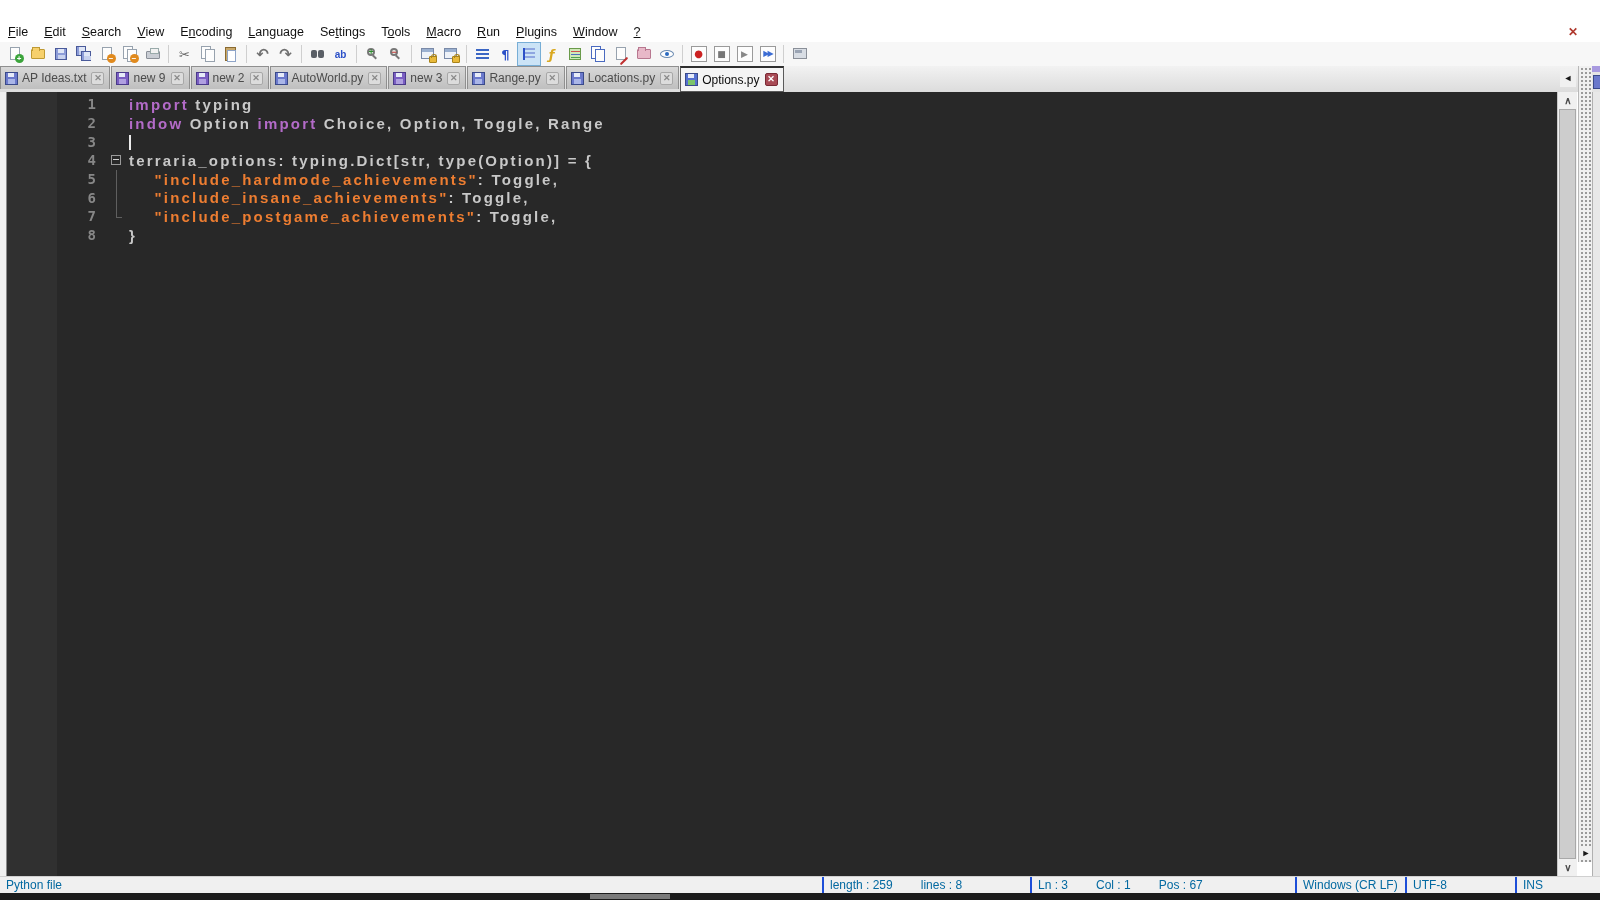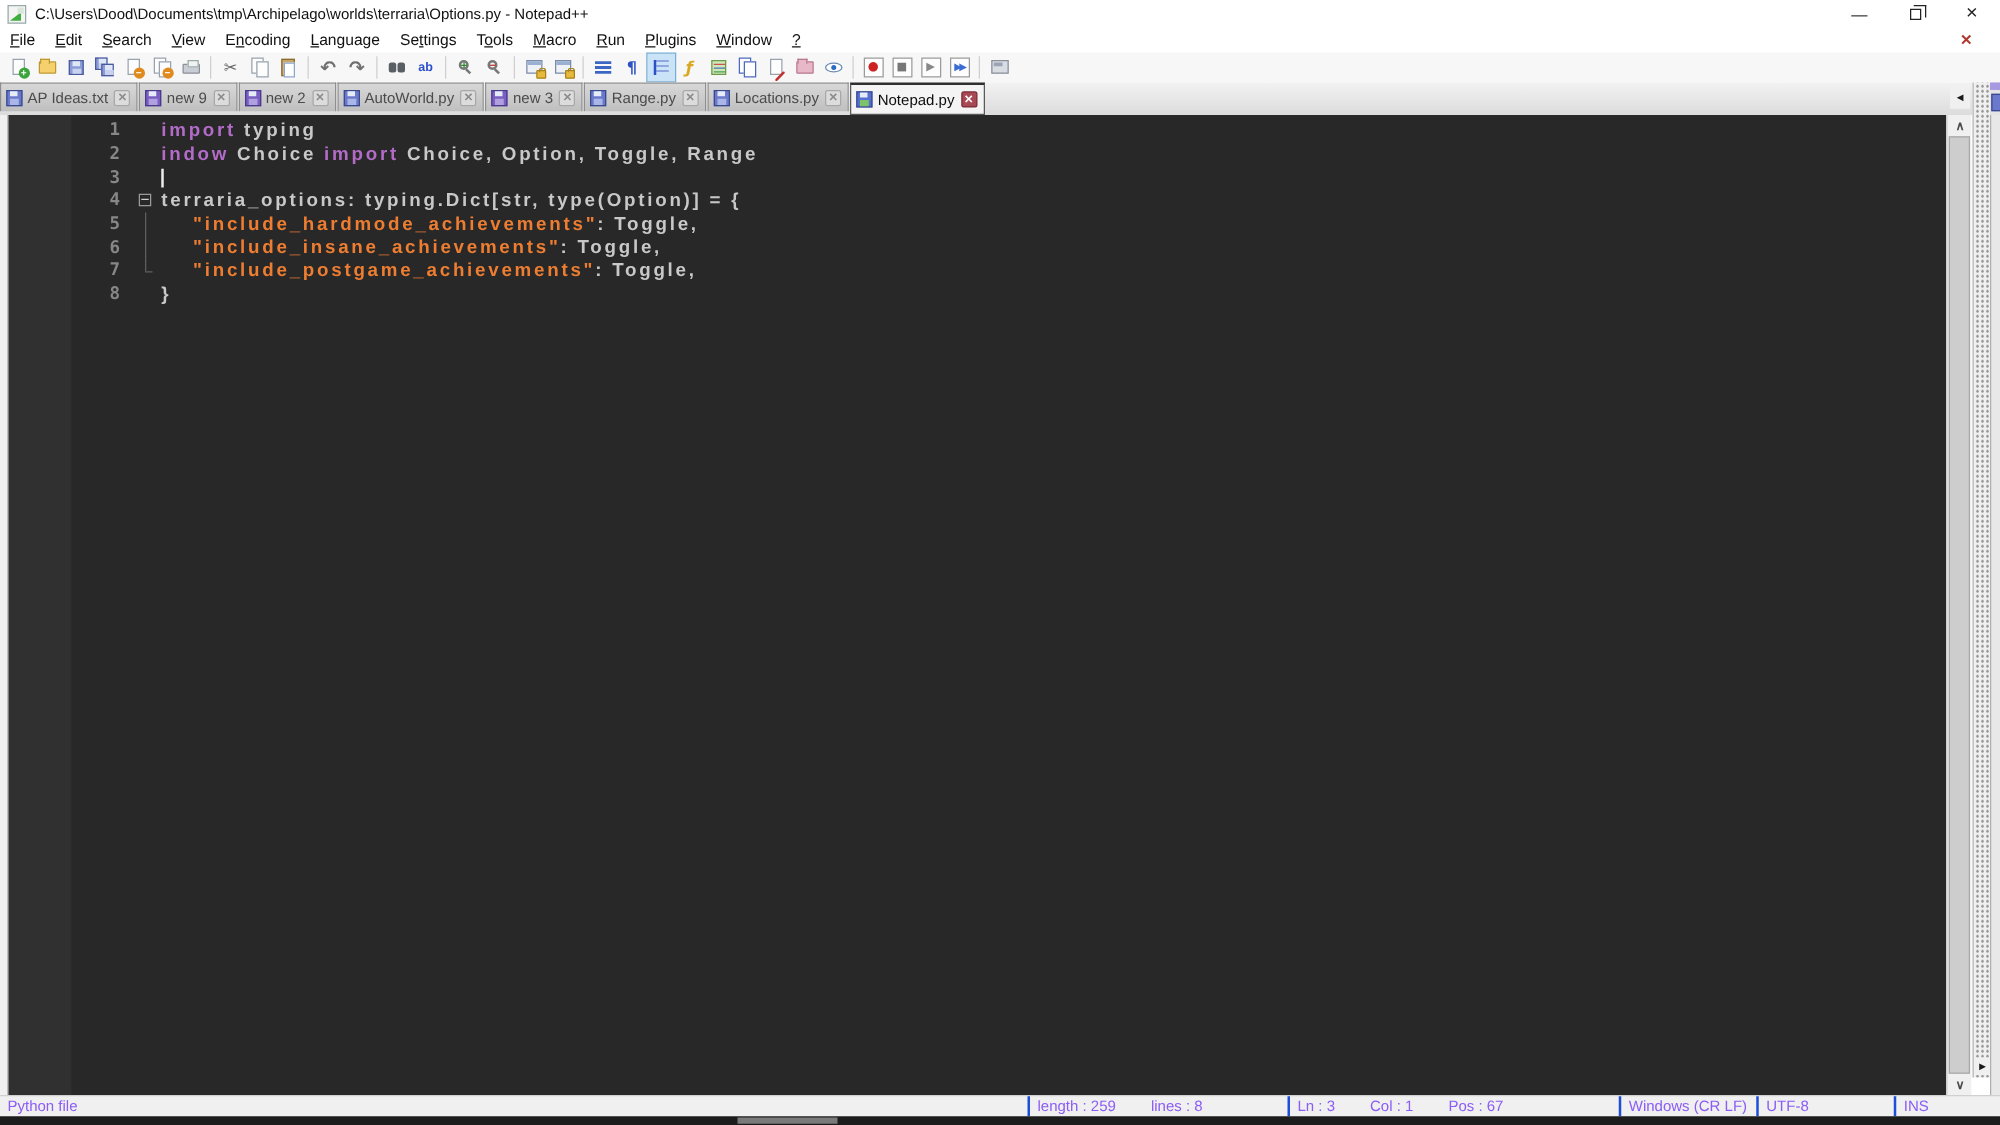--- a/index.html
+++ b/index.html
@@ -138,51 +138,36 @@
           align-items:center; justify-content:center; color:#1a1a1a; font-size:9px; background:#f0f0f0; }
   .grip-arrow { position:absolute; top:846px; left:1580px; width:12px; height:14px; color:#1a1a1a;
           font-size:9px; display:flex; align-items:center; justify-content:center; background:#f0f0f0; }
   .sliver { position:absolute; top:66px; left:1592px; width:8px; height:26px; background:#e4e4e4; }
   .sliver::before { content:""; position:absolute; left:0; top:0; right:0; height:6px; background:#a89ae0; }
   .sliver::after { content:""; position:absolute; left:1px; top:9px; width:7px; height:12px; background:#6b79cc; border:1px solid #3a4a8a; }
   .sliver-body { position:absolute; top:92px; left:1592px; width:8px; height:784px; background:#e8e8e8; border-left:1px solid #b0b0b0; }
 
   
   .statusbar { position:absolute; top:876px; left:0; right:0; height:17px; background:#f0f0f0;
-               border-top:1px solid #d0d0d0; display:flex; align-items:center; font-size:12px; color:#8b5cf6; }
+               border-top:1px solid #d0d0d0; display:flex; align-items:center; font-size:12px; color:#0369a1; }
   .ssec { height:100%; display:flex; align-items:center; padding-left:6px; border-left:2px solid #1d4ed8; }
   .ssec:first-child { border-left:none; }
   .ssec span { margin-right:28px; white-space:nowrap; }
   .s1 { width:822px; } .s2 { width:208px; } .s3 { width:265px; } .s4 { width:110px; } .s5 { width:110px; }
   .s6 { flex:1; }
 
   
   .bottomstrip { position:absolute; top:893px; left:0; right:0; height:7px; background:#1c1c1c; }
   .bottomstrip::after { content:""; position:absolute; left:590px; top:1px; width:80px; height:5px; background:#7a7a7a; }
 </style>
 </head>
 <body>
 
 <div class="window">
 
-  <div class="titlebar">
-    <span class="appicon"></span>
-    <span class="wtitle">C:\Users\Dood\Documents\tmp\Archipelago\worlds\terraria\Options.py - Notepad++</span>
-    <div class="wcontrols">
-      <div class="wbtn">
-          <span>—</span>
-        </div>
-      <div class="wbtn">
-          <span class="restore-glyph"></span>
-        </div>
-      <div class="wbtn" style="font-size:16px;">
-          <span>×</span>
-        </div>
-    </div>
-  </div>
 
   <div class="menubar">
     <div style="display:flex;">
         <div class="mitem"><u>F</u>ile</div>
         <div class="mitem"><u>E</u>dit</div>
         <div class="mitem"><u>S</u>earch</div>
         <div class="mitem"><u>V</u>iew</div>
         <div class="mitem">E<u>n</u>coding</div>
         <div class="mitem"><u>L</u>anguage</div>
         <div class="mitem">Se<u>t</u>tings</div>
@@ -417,42 +402,42 @@
         <span>Range.py</span>
         <span class="tclose">✕</span>
       </div>
       <div class="tab">
         <span class="tfloppy"></span>
         <span>Locations.py</span>
         <span class="tclose">✕</span>
       </div>
       <div class="tab active">
         <span class="tfloppy"></span>
-        <span>Notepad.py</span>
+        <span>Options.py</span>
         <span class="tclose">✕</span>
       </div>
     </div>
   <div class="tabscroll-left">
       <span>◄</span>
     </div>
 
   <div class="main">
     <div class="edge-l"></div>
     <div class="margin"></div>
     <div class="codearea">
       <div class="codepane">
           <div class="cl">
             <span class="ln">1</span>
             <span class="foldcol"></span>
             <span class="codetxt"><span class="seg-k">import</span><span class="seg-d"> typing</span></span>
           </div>
           <div class="cl">
             <span class="ln">2</span>
             <span class="foldcol"></span>
-            <span class="codetxt"><span class="seg-k">indow</span><span class="seg-d"> Choice </span><span class="seg-k">import</span><span class="seg-d"> Choice, Option, Toggle, Range</span></span>
+            <span class="codetxt"><span class="seg-k">indow</span><span class="seg-d"> Option </span><span class="seg-k">import</span><span class="seg-d"> Choice, Option, Toggle, Range</span></span>
           </div>
           <div class="cl">
             <span class="ln">3</span>
             <span class="foldcol"></span>
             <span class="codetxt"><span class="caret"></span></span>
           </div>
           <div class="cl">
             <span class="ln">4</span>
             <span class="foldcol">
               <span class="fold-box"></span>

